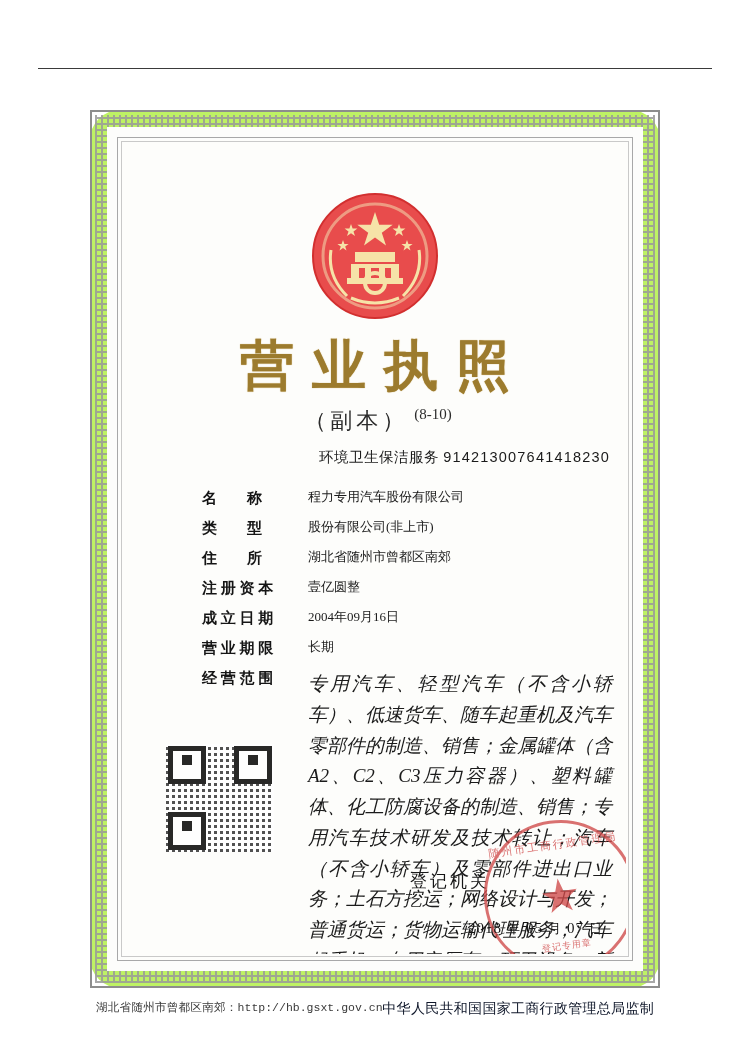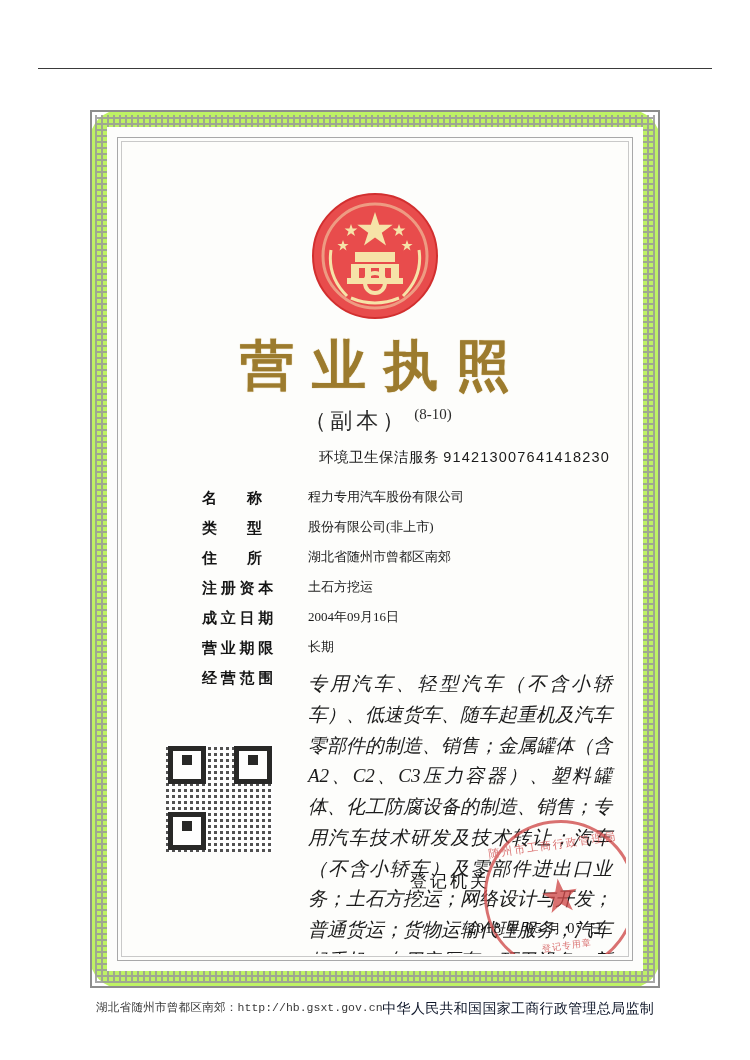--- a/index.html
+++ b/index.html
@@ -350,21 +350,21 @@
       </div>
 
       <div class="row">
         <div class="row-label">住　　所</div>
         <div class="row-value">湖北省随州市曾都区南郊</div>
       </div>
 
 
       <div class="row">
         <div class="row-label">注 册 资 本</div>
-        <div class="row-value">土石方挖运</div>
+        <div class="row-value">壹亿圆整</div>
       </div>
 
       <div class="row">
         <div class="row-label">成 立 日 期</div>
         <div class="row-value">2004年09月16日</div>
       </div>
 
       <div class="row">
         <div class="row-label">营 业 期 限</div>
         <div class="row-value">长期</div>

